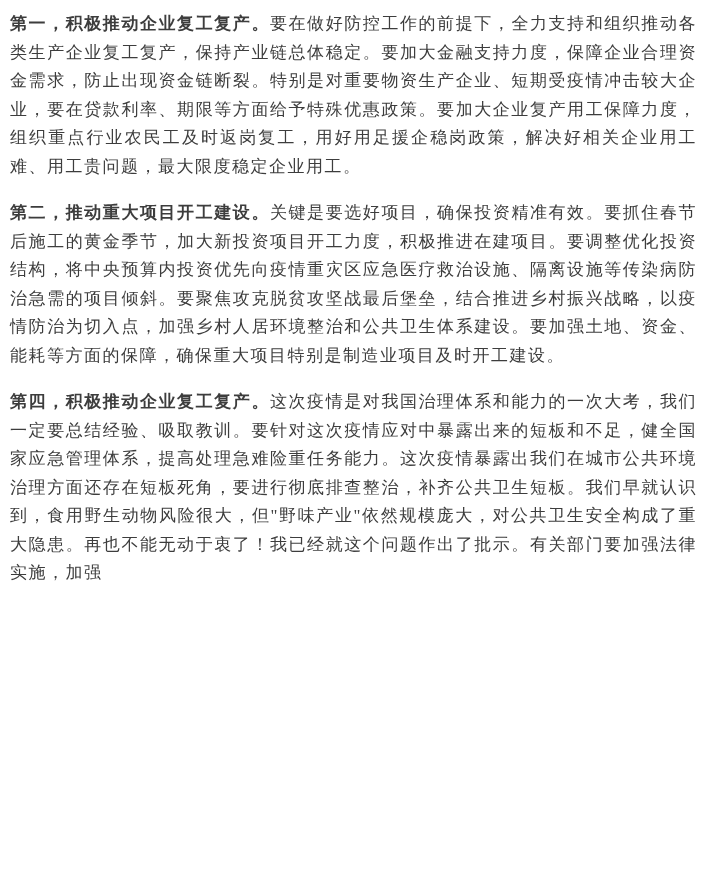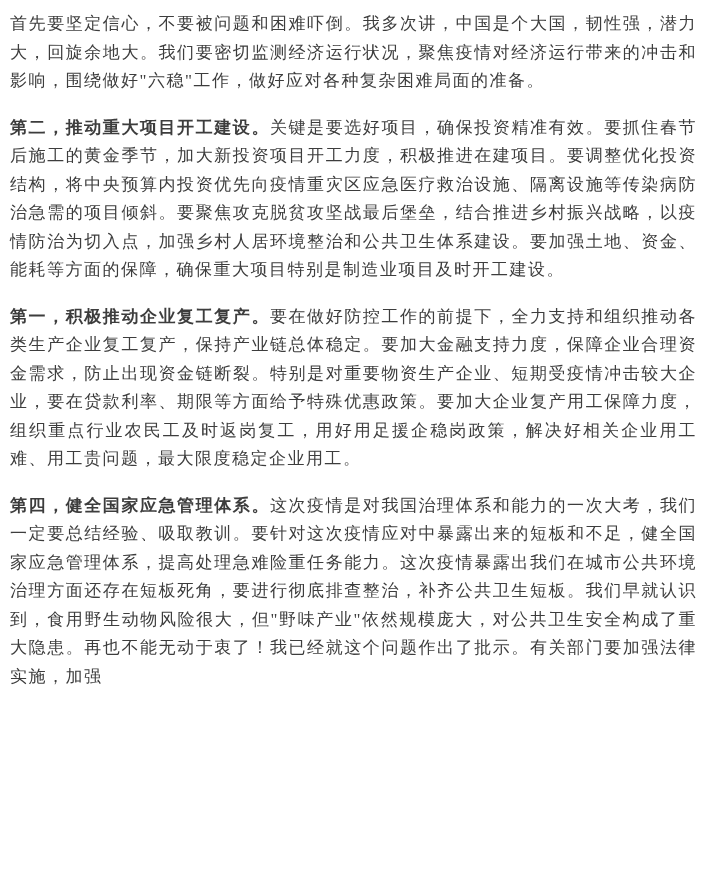--- a/index.html
+++ b/index.html
@@ -28,17 +28,16 @@
     word-break: break-all;
   }
   .article p .lead {
     font-weight: bold;
   }
 </style>
 </head>
 <body>
 
 <div class="article">
-    <p>首先要坚定信心，不要被问题和困难吓倒。我多次讲，中国是个大国，韧性强，潜力大，回旋余地大。我们要密切监测经济运行状况，聚焦疫情对经济运行带来的冲击和影响，围绕做好"六稳"工作，做好应对各种复杂困难局面的准备。</p>
+    <p><span class="lead">第一，积极推动企业复工复产。</span>要在做好防控工作的前提下，全力支持和组织推动各类生产企业复工复产，保持产业链总体稳定。要加大金融支持力度，保障企业合理资金需求，防止出现资金链断裂。特别是对重要物资生产企业、短期受疫情冲击较大企业，要在贷款利率、期限等方面给予特殊优惠政策。要加大企业复产用工保障力度，组织重点行业农民工及时返岗复工，用好用足援企稳岗政策，解决好相关企业用工难、用工贵问题，最大限度稳定企业用工。</p>
     <p><span class="lead">第二，推动重大项目开工建设。</span>关键是要选好项目，确保投资精准有效。要抓住春节后施工的黄金季节，加大新投资项目开工力度，积极推进在建项目。要调整优化投资结构，将中央预算内投资优先向疫情重灾区应急医疗救治设施、隔离设施等传染病防治急需的项目倾斜。要聚焦攻克脱贫攻坚战最后堡垒，结合推进乡村振兴战略，以疫情防治为切入点，加强乡村人居环境整治和公共卫生体系建设。要加强土地、资金、能耗等方面的保障，确保重大项目特别是制造业项目及时开工建设。</p>
-    <p><span class="lead">第一，积极推动企业复工复产。</span>要在做好防控工作的前提下，全力支持和组织推动各类生产企业复工复产，保持产业链总体稳定。要加大金融支持力度，保障企业合理资金需求，防止出现资金链断裂。特别是对重要物资生产企业、短期受疫情冲击较大企业，要在贷款利率、期限等方面给予特殊优惠政策。要加大企业复产用工保障力度，组织重点行业农民工及时返岗复工，用好用足援企稳岗政策，解决好相关企业用工难、用工贵问题，最大限度稳定企业用工。</p>
-    <p><span class="lead">第四，健全国家应急管理体系。</span>这次疫情是对我国治理体系和能力的一次大考，我们一定要总结经验、吸取教训。要针对这次疫情应对中暴露出来的短板和不足，健全国家应急管理体系，提高处理急难险重任务能力。这次疫情暴露出我们在城市公共环境治理方面还存在短板死角，要进行彻底排查整治，补齐公共卫生短板。我们早就认识到，食用野生动物风险很大，但"野味产业"依然规模庞大，对公共卫生安全构成了重大隐患。再也不能无动于衷了！我已经就这个问题作出了批示。有关部门要加强法律实施，加强</p>
+    <p><span class="lead">第四，积极推动企业复工复产。</span>这次疫情是对我国治理体系和能力的一次大考，我们一定要总结经验、吸取教训。要针对这次疫情应对中暴露出来的短板和不足，健全国家应急管理体系，提高处理急难险重任务能力。这次疫情暴露出我们在城市公共环境治理方面还存在短板死角，要进行彻底排查整治，补齐公共卫生短板。我们早就认识到，食用野生动物风险很大，但"野味产业"依然规模庞大，对公共卫生安全构成了重大隐患。再也不能无动于衷了！我已经就这个问题作出了批示。有关部门要加强法律实施，加强</p>
   </div>
 
 </body></html>

